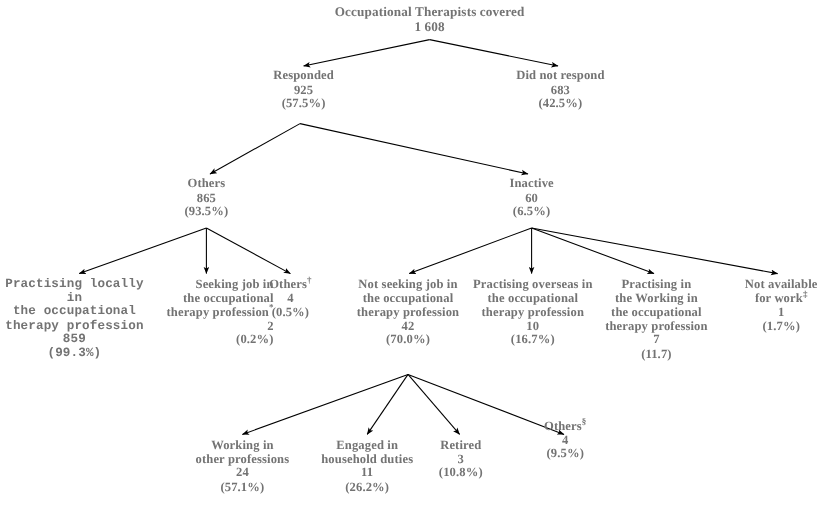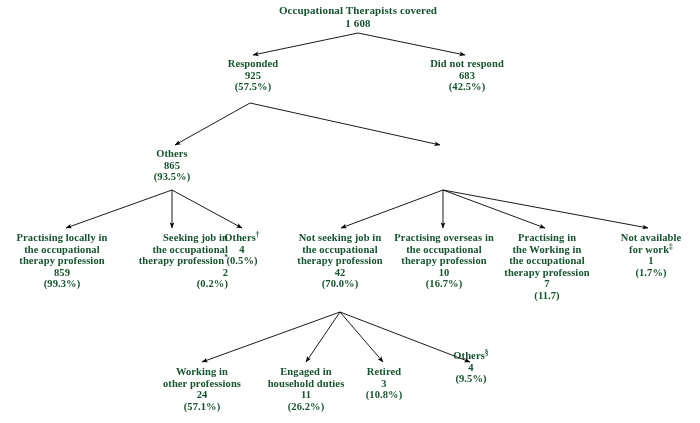--- a/index.html
+++ b/index.html
@@ -6,21 +6,21 @@
     margin: 0;
     padding: 0;
     background: #ffffff;
   }
   #chart-root {
     position: relative;
     width: 700px;
     height: 423px;
     background: #ffffff;
     font-family: "Liberation Serif", "DejaVu Serif", serif;
-    color: #14532d;
+    color: #737373;
     overflow: hidden;
   }
   svg.connectors {
     position: absolute;
     left: 0;
     top: 0;
     width: 700px;
     height: 423px;
     pointer-events: none;
   }
@@ -97,22 +97,27 @@
     <span class="line">683</span>
     <span class="line">(42.5%)</span>
   </div>
 
   <div class="node" style="left:120px; top:148px; width:104px;">
     <span class="line">Others</span>
     <span class="line">865</span>
     <span class="line">(93.5%)</span>
   </div>
 
+  <div class="node" style="left:391px; top:148px; width:104px;">
+    <span class="line">Inactive</span>
+    <span class="line">60</span>
+    <span class="line">(6.5%)</span>
+  </div>
 
-  <div class="node" style="left:0px; top:232px; width:124px;">
+  <div class="node" style="left:0px; top:232px; width:124px;font-family:Liberation Mono, monospace;">
     <span class="line">Practising locally in</span>
     <span class="line">the occupational</span>
     <span class="line">therapy profession</span>
     <span class="line">859</span>
     <span class="line">(99.3%)</span>
   </div>
 
   <div class="node" style="left:116px; top:232px; width:112px;text-align:right;">
     <span class="line">Seeking job in</span>
     <span class="line">the occupational</span>

